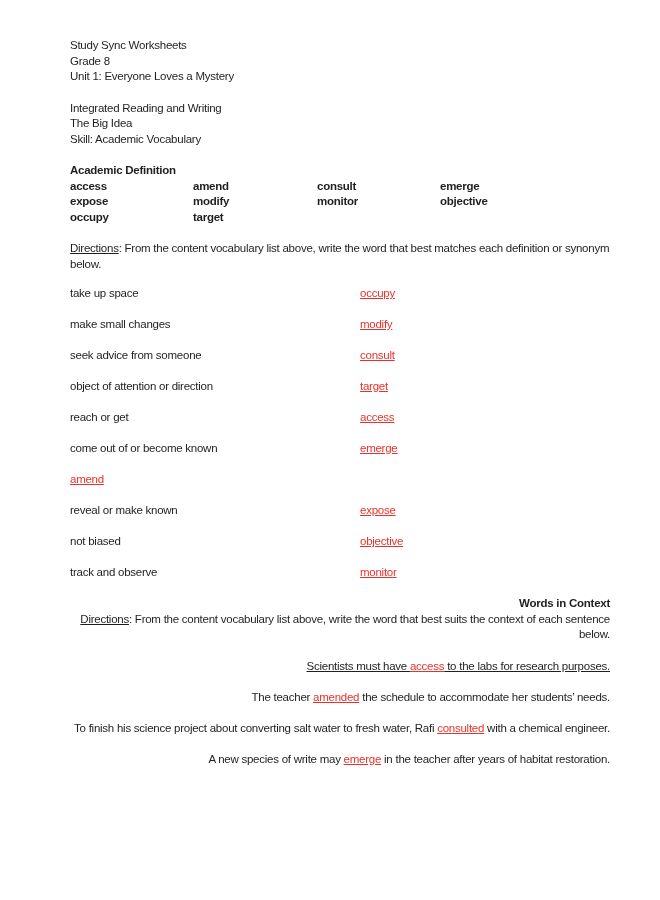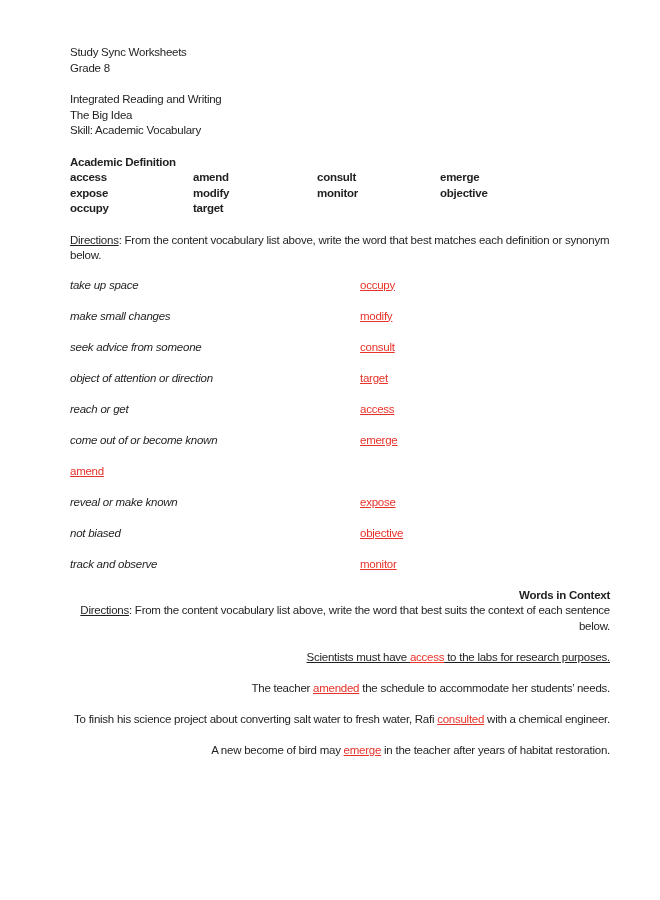--- a/index.html
+++ b/index.html
@@ -14,60 +14,61 @@
     background: #ffffff;
     overflow: hidden;
     font-family: "Liberation Sans", sans-serif;
     color: #1f1f1f;
     font-size: 11.5px;
     line-height: 15.5px;
     letter-spacing: -0.25px;
   }
   .doc {
     position: absolute;
-    top: 45px;
+    top: 38px;
     left: 70px;
     width: 540px;
   }
   .block { margin: 0 0 16px 0; }
   .line { white-space: pre; }
   .bold { font-weight: 700; }
   .vocab-grid {
     display: grid;
     grid-template-columns: 123px 124px 123px 1fr;
   }
   .vocab-cell { font-weight: 700; }
   .section-def { margin-top: 16px; }
   .directions-para { margin: 0 0 14px 0; }
   .underline { text-decoration: underline; }
   .def-list { margin-top: 0; }
   .def-row {
     display: flex;
     align-items: baseline;
     margin-bottom: 15.5px;
   }
-  .def-prompt { flex: 0 0 290px; font-style: italic; }
+  .def-prompt { flex: 0 0 290px; }
   .answer {
     color: #e8332a;
     text-decoration: underline;
     text-decoration-color: #e8332a;
   }
   .section-context { margin-top: 11px; text-align: right; }
   .sentence { margin: 0 0 15.5px 0; }
   .sentence-first { margin-top: 16px; text-decoration: underline; }
 </style>
 </head>
 <body>
 
 <div class="page">
   <div class="doc">
 
     <div class="block">
       <div class="line">Study Sync Worksheets</div>
       <div class="line">Grade 8</div>
+      <div class="line">Unit 1: Everyone Loves a Mystery</div>
     </div>
 
     <div class="block">
       <div class="line">Integrated Reading and Writing</div>
       <div class="line">The Big Idea</div>
       <div class="line">Skill: Academic Vocabulary</div>
     </div>
 
     <div>
       <div class="line bold">Academic Definition</div>
@@ -136,17 +137,17 @@
     <div class="section-context">
       <div class="line bold">Words in Context</div>
       <p class="directions-para"><span class="underline">Directions</span><span>: From the content vocabulary list above, write the word that best suits the context of each sentence below.</span></p>
 
       <p class="sentence sentence-first"><span>Scientists must have </span><span class="answer">access</span><span> to the labs for research purposes.</span></p>
 
       <p class="sentence"><span>The teacher </span><span class="answer">amended</span><span> the schedule to accommodate her students’ needs.</span></p>
 
       <p class="sentence"><span>To finish his science project about converting salt water to fresh water, Rafi </span><span class="answer">consulted</span><span> with a chemical engineer.</span></p>
 
-      <p class="sentence"><span>A new become of bird may </span><span class="answer">emerge</span><span> in the teacher after years of habitat restoration.</span></p>
+      <p class="sentence"><span>A new species of write may </span><span class="answer">emerge</span><span> in the teacher after years of habitat restoration.</span></p>
     </div>
 
   </div>
 </div>
 
 </body></html>

